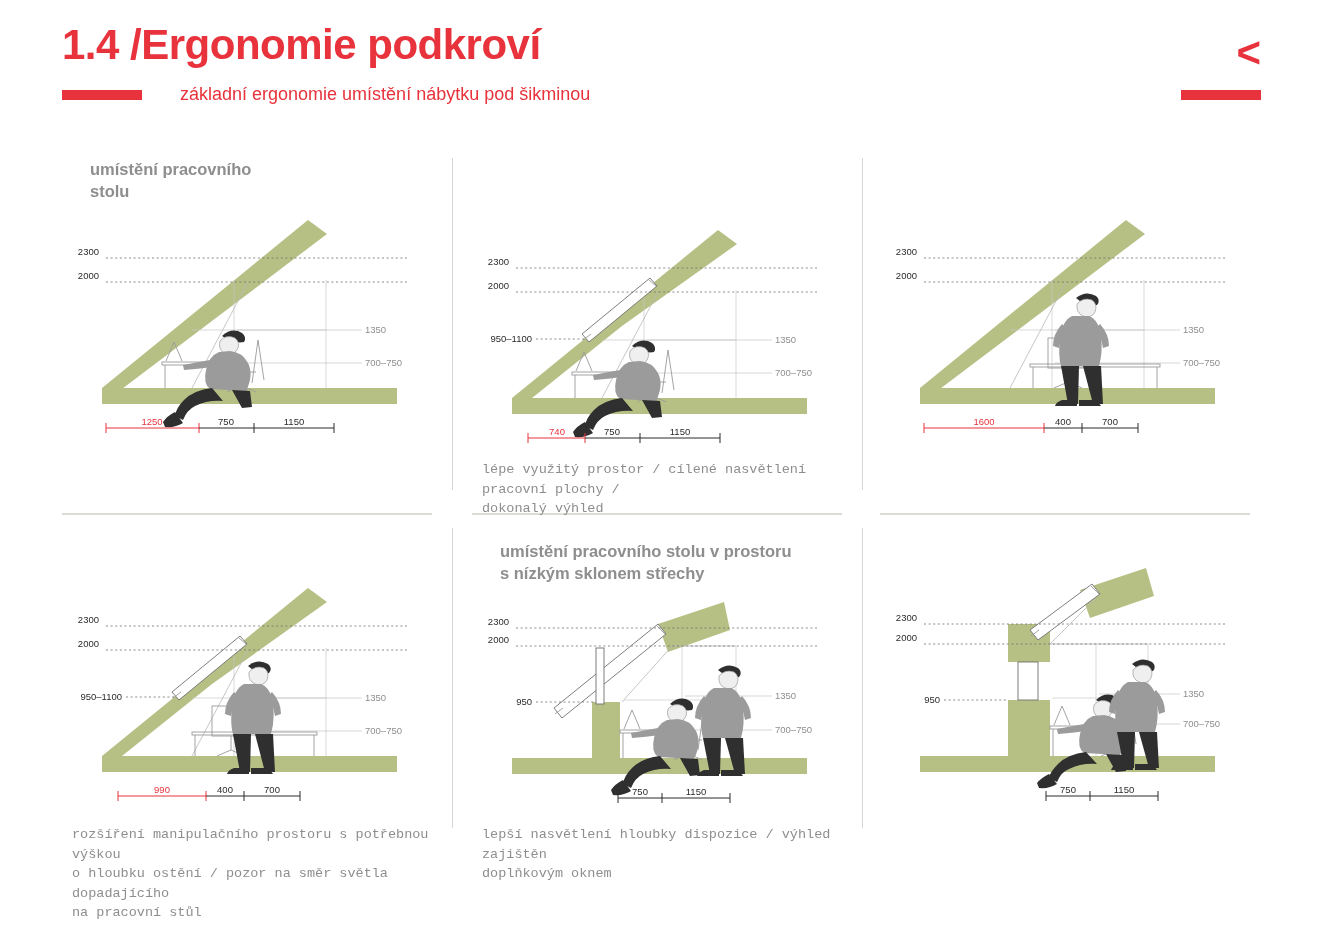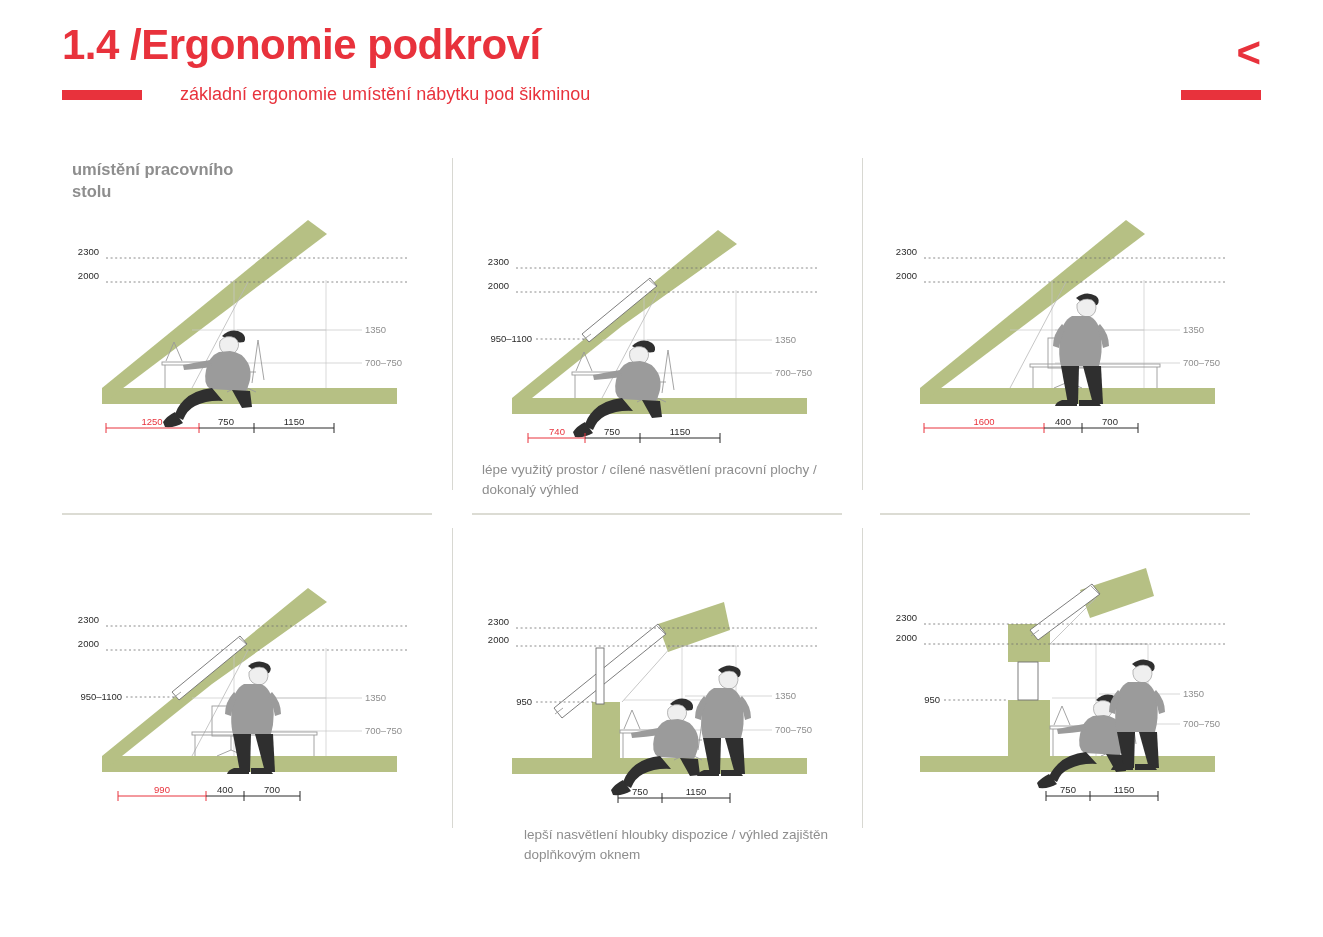--- a/index.html
+++ b/index.html
@@ -23,23 +23,23 @@
   .col1{left:62px;} .col2{left:472px;} .col3{left:880px;}
 
   .vdiv{position:absolute;top:38px;width:1px;height:332px;background:#d8d8d2;}
   .vdiv1{left:452px;} .vdiv2{left:862px;}
   .vdiv-b{position:absolute;top:408px;width:1px;height:300px;background:#d8d8d2;}
 
   .hdiv{position:absolute;top:393px;height:2px;background:#dcdcd4;}
   .hd1{left:62px;width:370px;} .hd2{left:472px;width:370px;} .hd3{left:880px;width:370px;}
 
   .p-head{position:absolute;font-size:16.5px;font-weight:bold;color:#8e8e8e;
-          line-height:1.35;white-space:pre-line;}
+          line-height:1.35;white-space:pre-line;margin-left:18px;}
   .p-cap{position:absolute;font-size:13.5px;color:#8e8e8e;line-height:1.45;
-         white-space:pre-line;}
+         white-space:pre-line;font-family:Liberation Mono, monospace;}
 
   .fig{position:absolute;}
   svg{display:block;overflow:visible;}
   .olive{fill:#b6c084;}
   .ln{stroke:#9a9a9a;stroke-width:.9;fill:none;}
   .lnw{stroke:#b9b9b9;stroke-width:.8;fill:none;}
   .lnf{stroke:#c9c9c9;stroke-width:.7;fill:none;}
   .dotline{stroke:#6f6f6f;stroke-width:.8;fill:none;stroke-dasharray:2 2.6;}
   .thinline{stroke:#c6c6c6;stroke-width:.7;fill:none;}
   .dimline{stroke:#2b2b2b;stroke-width:1;fill:none;}
@@ -341,23 +341,28 @@
             <line class="dimline" x1="144" y1="208" x2="182" y2="208"></line>
             <line class="dimline" x1="182" y1="203" x2="182" y2="213"></line>
             <text class="lbl" x="163" y="205" text-anchor="middle">400</text>
 
             <line class="dimline" x1="182" y1="208" x2="238" y2="208"></line>
             <line class="dimline" x1="238" y1="203" x2="238" y2="213"></line>
             <text class="lbl" x="210" y="205" text-anchor="middle">700</text>
           </g>
         </svg>
       </div>
+      <div class="p-cap" style="left:10px;top:297px;">rozšíření manipulačního prostoru s potřebnou výškou
+o hloubku ostění / pozor na směr světla dopadajícího
+na pracovní stůl</div>
     </div>
 
     <div class="col col2" style="top:408px;">
+      <div class="p-head" style="left:10px;top:12px;">umístění pracovního stolu v prostoru
+s nízkým sklonem střechy</div>
 
       <div class="fig" style="left:0px;top:62px;">
         <svg width="392" height="240" viewBox="0 0 392 240">
 
           <rect class="olive" x="40" y="168" width="295" height="16"></rect>
 
           <rect class="olive" x="120" y="112" width="28" height="72"></rect>
 
           <polygon class="olive" points="186,34 252,12 258,40 196,62"></polygon>
           <g class="lnf">
@@ -429,21 +434,21 @@
             <line class="dimline" x1="146" y1="203" x2="146" y2="213"></line>
             <line class="dimline" x1="190" y1="203" x2="190" y2="213"></line>
             <text class="lbl" x="168" y="205" text-anchor="middle">750</text>
 
             <line class="dimline" x1="190" y1="208" x2="258" y2="208"></line>
             <line class="dimline" x1="258" y1="203" x2="258" y2="213"></line>
             <text class="lbl" x="224" y="205" text-anchor="middle">1150</text>
           </g>
         </svg>
       </div>
-      <div class="p-cap" style="left:10px;top:297px;margin-left:42px;">lepší nasvětlení hloubky dispozice / výhled zajištěn
+      <div class="p-cap" style="left:10px;top:297px;">lepší nasvětlení hloubky dispozice / výhled zajištěn
 doplňkovým oknem</div>
     </div>
 
     <div class="col col3" style="top:408px;">
       <div class="fig" style="left:0px;top:40px;">
         <svg width="392" height="260" viewBox="0 0 392 260">
           <rect class="olive" x="40" y="188" width="295" height="16"></rect>
 
           <rect class="olive" x="128" y="56" width="42" height="38"></rect>
           <rect class="olive" x="128" y="132" width="42" height="72"></rect>

